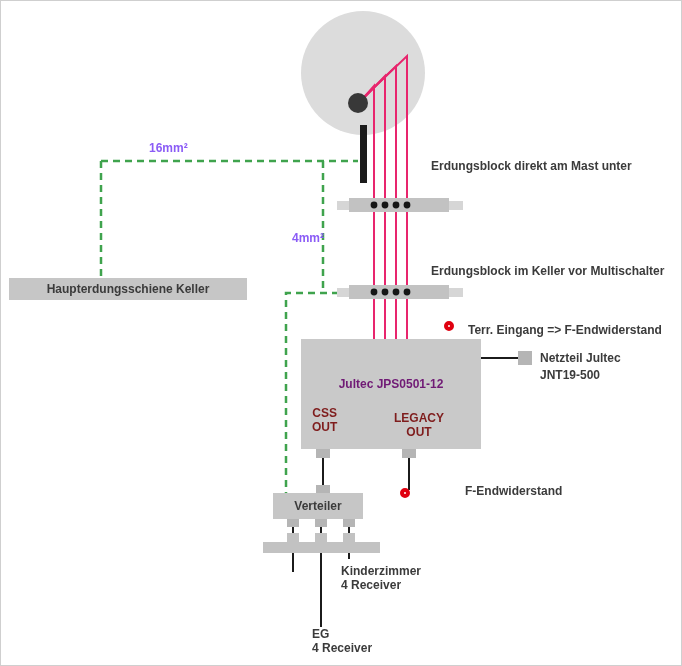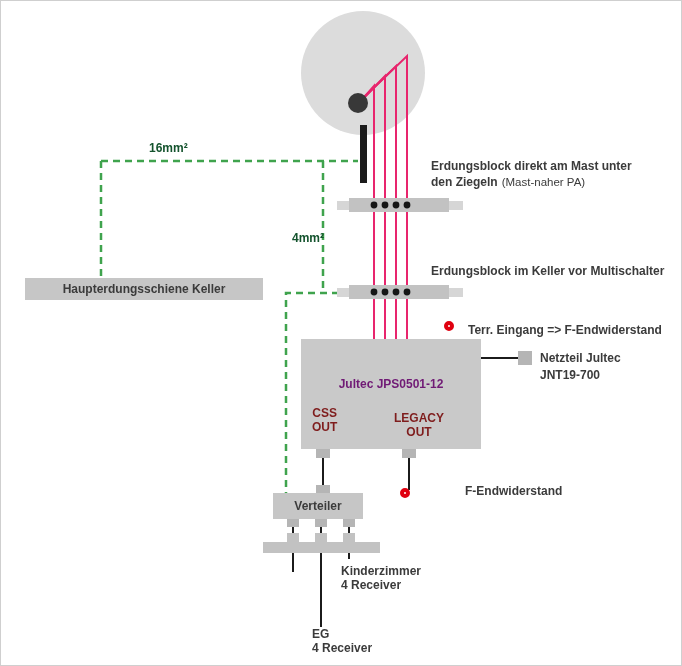--- a/index.html
+++ b/index.html
@@ -5,21 +5,21 @@
   * { margin:0; padding:0; box-sizing:border-box; }
   html,body { background:#ffffff; font-family:"Liberation Sans", sans-serif; }
   .canvas { position:relative; width:682px; height:666px; background:#fff;
             border:1px solid #cfcfcf; overflow:hidden; }
   svg.layer { position:absolute; left:0; top:0; }
   .gdash { fill:none; stroke-width:2.5; stroke-dasharray:7 5; }
   .pink  { fill:none; stroke-width:2; }
   .blk   { stroke:#1b1b1b; stroke-width:2; }
   .lbl { position:absolute; font-size:12px; font-weight:bold; color:#3b3b3b;
          line-height:15px; white-space:nowrap; }
-  .green { color:#14532d; }
+  .green { color:#8b5cf6; }
   .reg { font-weight:normal; font-size:11.5px; margin-left:4px; }
   .gbox { position:absolute; background:#c6c6c6; color:#3b3b3b;
           font-size:12px; font-weight:bold; text-align:center; }
   .ring { position:absolute; width:10px; height:10px; background:#fff;
           border:4px solid #e00010; border-radius:50%; }
   .jultec-name { position:absolute; left:0; top:38px; width:100%; text-align:center;
                  font-size:12px; font-weight:bold; color:#701a75; }
   .port-lbl { position:absolute; font-size:12px; font-weight:bold; color:#7f1d1d;
               line-height:14px; white-space:nowrap; }
   .r-align { text-align:right; }
@@ -96,34 +96,31 @@
     <line class="blk" x1="292" y1="552" x2="292" y2="571"></line>
     <line class="blk" x1="320" y1="552" x2="320" y2="626"></line>
     <line class="blk" x1="348" y1="552" x2="348" y2="558"></line>
   </svg>
 
   <div class="lbl green" style="left:148px; top:140px;">16mm²</div>
   <div class="lbl green" style="left:291px; top:230px;">4mm²</div>
 
   <div class="lbl" style="left:430px; top:157px; line-height:16px;">
     <div>Erdungsblock direkt am Mast unter</div>
-    <div>
-      <span>den Ziegeln</span><span class="reg">(Mast-naher PA)</span>
-    </div>
   </div>
   <div class="lbl" style="left:430px; top:263px;">Erdungsblock im Keller vor Multischalter</div>
 
-  <div class="gbox" style="left:8px; top:277px; width:238px; height:22px; line-height:22px;margin-left:16px;">Haupterdungsschiene Keller</div>
+  <div class="gbox" style="left:8px; top:277px; width:238px; height:22px; line-height:22px;">Haupterdungsschiene Keller</div>
 
   <div class="ring" style="left:443px; top:320px;"></div>
   <div class="lbl" style="left:467px; top:322px;">Terr. Eingang =&gt; F-Endwiderstand</div>
 
   <div class="lbl" style="left:539px; top:349px; line-height:17px;">
     <div>Netzteil Jultec</div>
-    <div>JNT19-700</div>
+    <div>JNT19-500</div>
   </div>
 
   <div class="gbox" style="left:300px; top:338px; width:180px; height:110px; background:#c9c9c9;">
     <div class="jultec-name">Jultec JPS0501-12</div>
     <div class="port-lbl" style="left:11px; top:67px;">
       <div>CSS</div>
       <div>OUT</div>
     </div>
     <div class="port-lbl" style="left:93px; top:72px;">
       <div>LEGACY</div>

